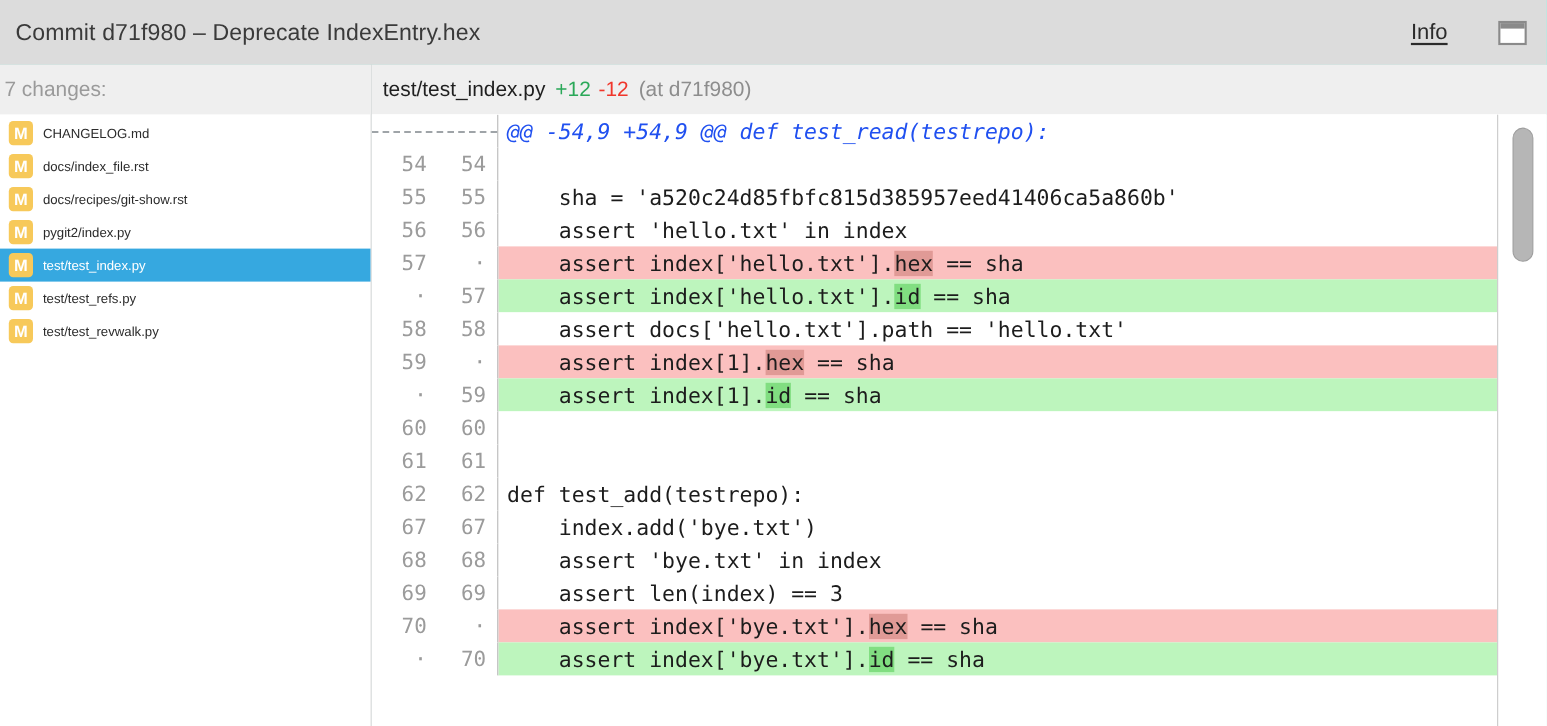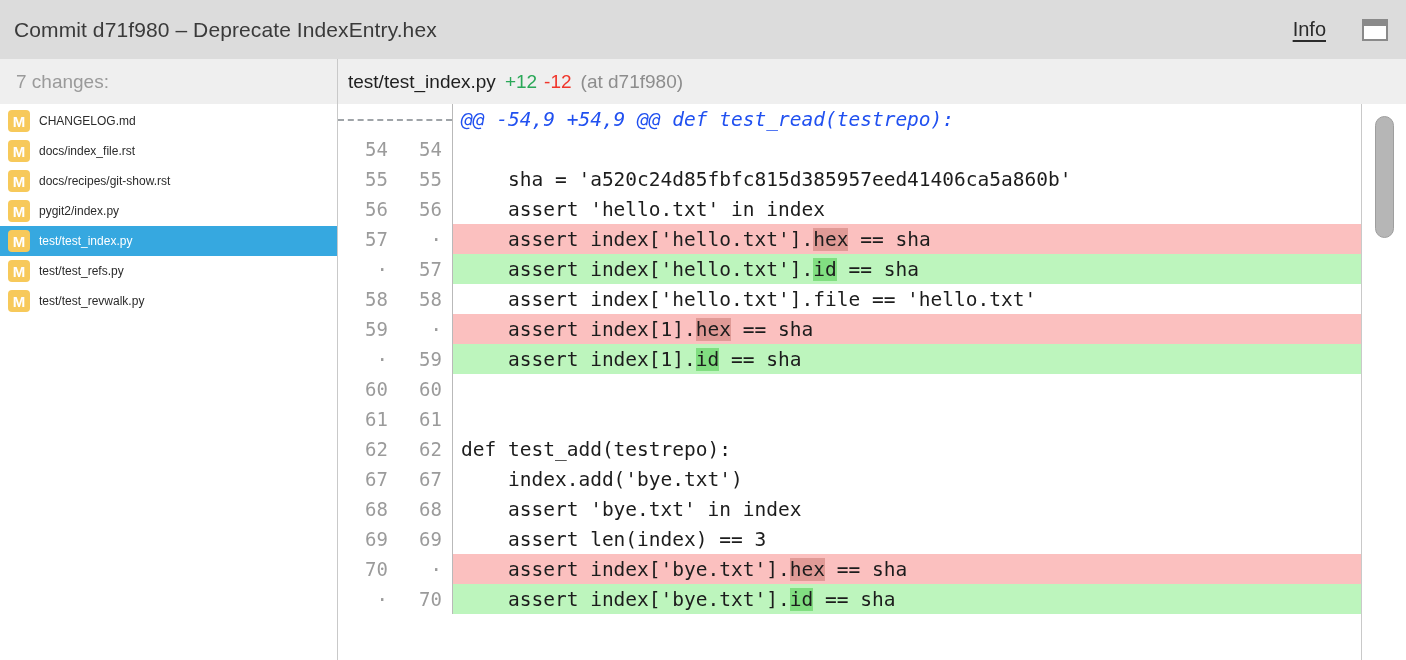--- a/index.html
+++ b/index.html
@@ -39,21 +39,21 @@
   .titlebar-title {
     font-size: 21px;
     color: #3a3a3a;
     letter-spacing: 0.1px;
     white-space: nowrap;
   }
   .titlebar-right {
     margin-left: auto;
     display: flex;
     align-items: center;
-    gap: 36px;
+    gap: 46px;
   }
   .info-link {
     font-size: 20px;
     color: #2b2b2b;
     text-decoration: underline;
     text-underline-offset: 4px;
     cursor: pointer;
   }
   .panel-toggle-icon {
     width: 26px;
@@ -89,21 +89,21 @@
     background: #ffffff;
     border-right: 1px solid #c9c9c9;
     box-sizing: border-box;
   }
   .sidebar-header {
     height: 45px;
     min-height: 45px;
     background: #efefef;
     display: flex;
     align-items: center;
-    padding-left: 16px;
+    padding-left: 4px;
     box-sizing: border-box;
     font-size: 19px;
     color: #9a9a9a;
   }
   .file-list {
     flex: 1;
     overflow: hidden;
     padding-top: 2px;
   }
   .file-row {
@@ -330,21 +330,21 @@
       </div>
 
       <div class="diff-body">
         <div class="diff-scroll">
             <div class="diff-line hunk"><div class="gutter"></div><div class="code"><span>@@ -54,9 +54,9 @@ def test_read(testrepo):</span></div></div>
             <div class="diff-line ctx"><div class="gutter"><span class="num old">54</span><span class="num new">54</span></div><div class="code"><span></span></div></div>
             <div class="diff-line ctx"><div class="gutter"><span class="num old">55</span><span class="num new">55</span></div><div class="code"><span>    sha = 'a520c24d85fbfc815d385957eed41406ca5a860b'</span></div></div>
             <div class="diff-line ctx"><div class="gutter"><span class="num old">56</span><span class="num new">56</span></div><div class="code"><span>    assert 'hello.txt' in index</span></div></div>
             <div class="diff-line del"><div class="gutter"><span class="num old">57</span><span class="num new">·</span></div><div class="code"><span>    assert index['hello.txt'].</span><span class="w-del">hex</span><span> == sha</span></div></div>
             <div class="diff-line add"><div class="gutter"><span class="num old">·</span><span class="num new">57</span></div><div class="code"><span>    assert index['hello.txt'].</span><span class="w-add">id</span><span> == sha</span></div></div>
-            <div class="diff-line ctx"><div class="gutter"><span class="num old">58</span><span class="num new">58</span></div><div class="code"><span>    assert index['hello.txt'].file == 'hello.txt'</span></div></div>
+            <div class="diff-line ctx"><div class="gutter"><span class="num old">58</span><span class="num new">58</span></div><div class="code"><span>    assert docs['hello.txt'].path == 'hello.txt'</span></div></div>
             <div class="diff-line del"><div class="gutter"><span class="num old">59</span><span class="num new">·</span></div><div class="code"><span>    assert index[1].</span><span class="w-del">hex</span><span> == sha</span></div></div>
             <div class="diff-line add"><div class="gutter"><span class="num old">·</span><span class="num new">59</span></div><div class="code"><span>    assert index[1].</span><span class="w-add">id</span><span> == sha</span></div></div>
             <div class="diff-line ctx"><div class="gutter"><span class="num old">60</span><span class="num new">60</span></div><div class="code"><span></span></div></div>
             <div class="diff-line ctx"><div class="gutter"><span class="num old">61</span><span class="num new">61</span></div><div class="code"><span></span></div></div>
             <div class="diff-line ctx"><div class="gutter"><span class="num old">62</span><span class="num new">62</span></div><div class="code"><span>def test_add(testrepo):</span></div></div>
             <div class="diff-line ctx"><div class="gutter"><span class="num old">67</span><span class="num new">67</span></div><div class="code"><span>    index.add('bye.txt')</span></div></div>
             <div class="diff-line ctx"><div class="gutter"><span class="num old">68</span><span class="num new">68</span></div><div class="code"><span>    assert 'bye.txt' in index</span></div></div>
             <div class="diff-line ctx"><div class="gutter"><span class="num old">69</span><span class="num new">69</span></div><div class="code"><span>    assert len(index) == 3</span></div></div>
             <div class="diff-line del"><div class="gutter"><span class="num old">70</span><span class="num new">·</span></div><div class="code"><span>    assert index['bye.txt'].</span><span class="w-del">hex</span><span> == sha</span></div></div>
             <div class="diff-line add"><div class="gutter"><span class="num old">·</span><span class="num new">70</span></div><div class="code"><span>    assert index['bye.txt'].</span><span class="w-add">id</span><span> == sha</span></div></div>

